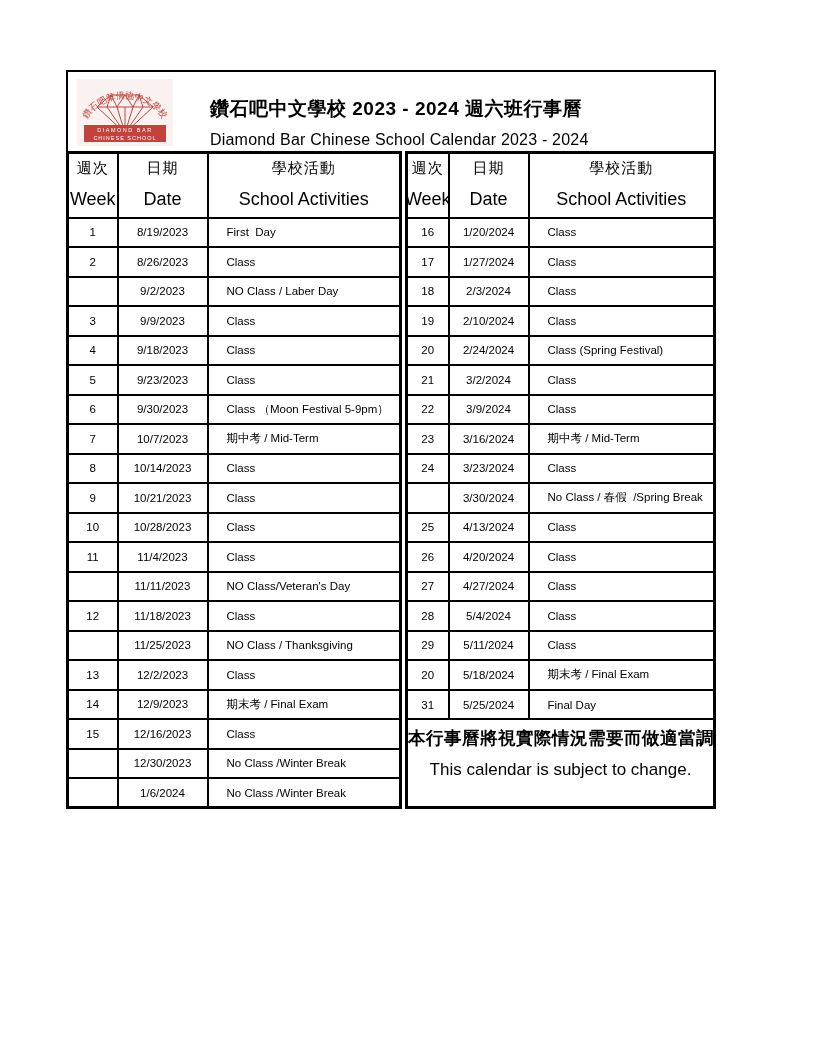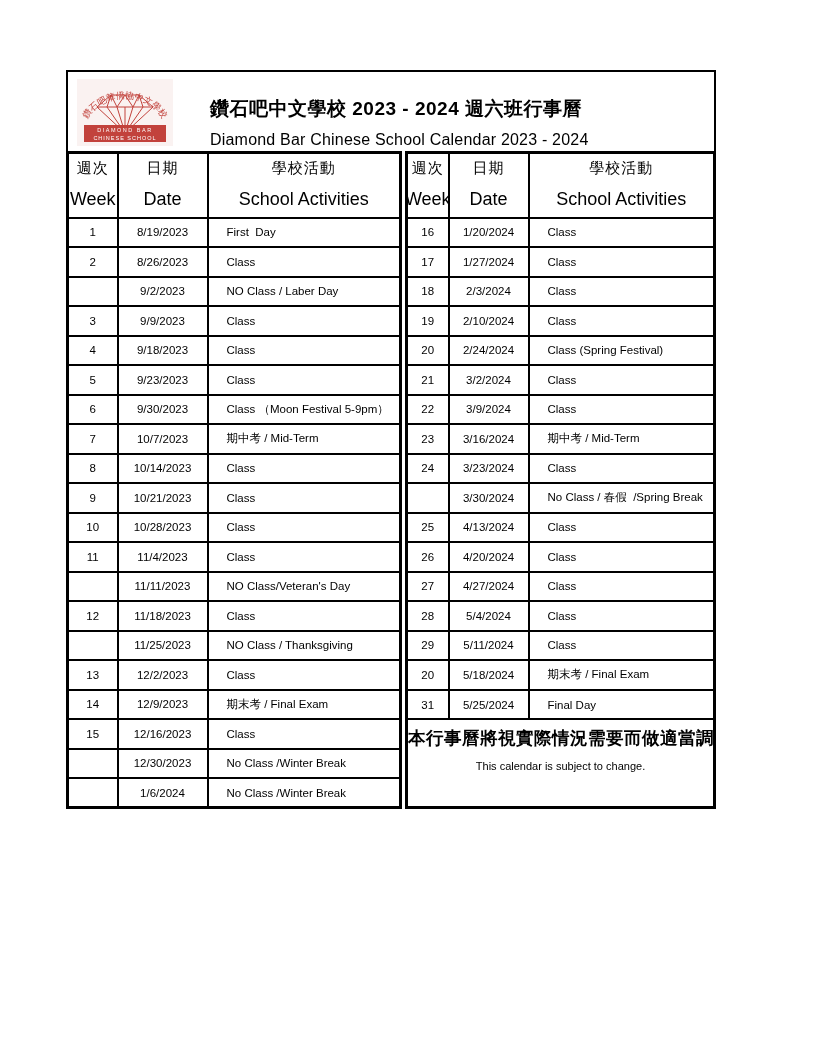--- a/index.html
+++ b/index.html
@@ -64,21 +64,21 @@
   td.act { text-align: left; padding-left: 18px; }
 
   
   td.note-cell {
     height: 88px;
     vertical-align: top;
     text-align: center;
     padding-top: 6px;
   }
   .note-zh { font-size: 17.5px; font-weight: bold; letter-spacing: 0.5px; white-space: nowrap; }
-  .note-en { font-size: 11px; margin-top: 10px; }
+  .note-en { font-size: 17px; margin-top: 10px; }
 </style>
 </head>
 <body>
 
 <div class="doc">
 
   <div class="header-box">
     <div class="logo">
       <svg viewBox="0 0 96 67">
 

